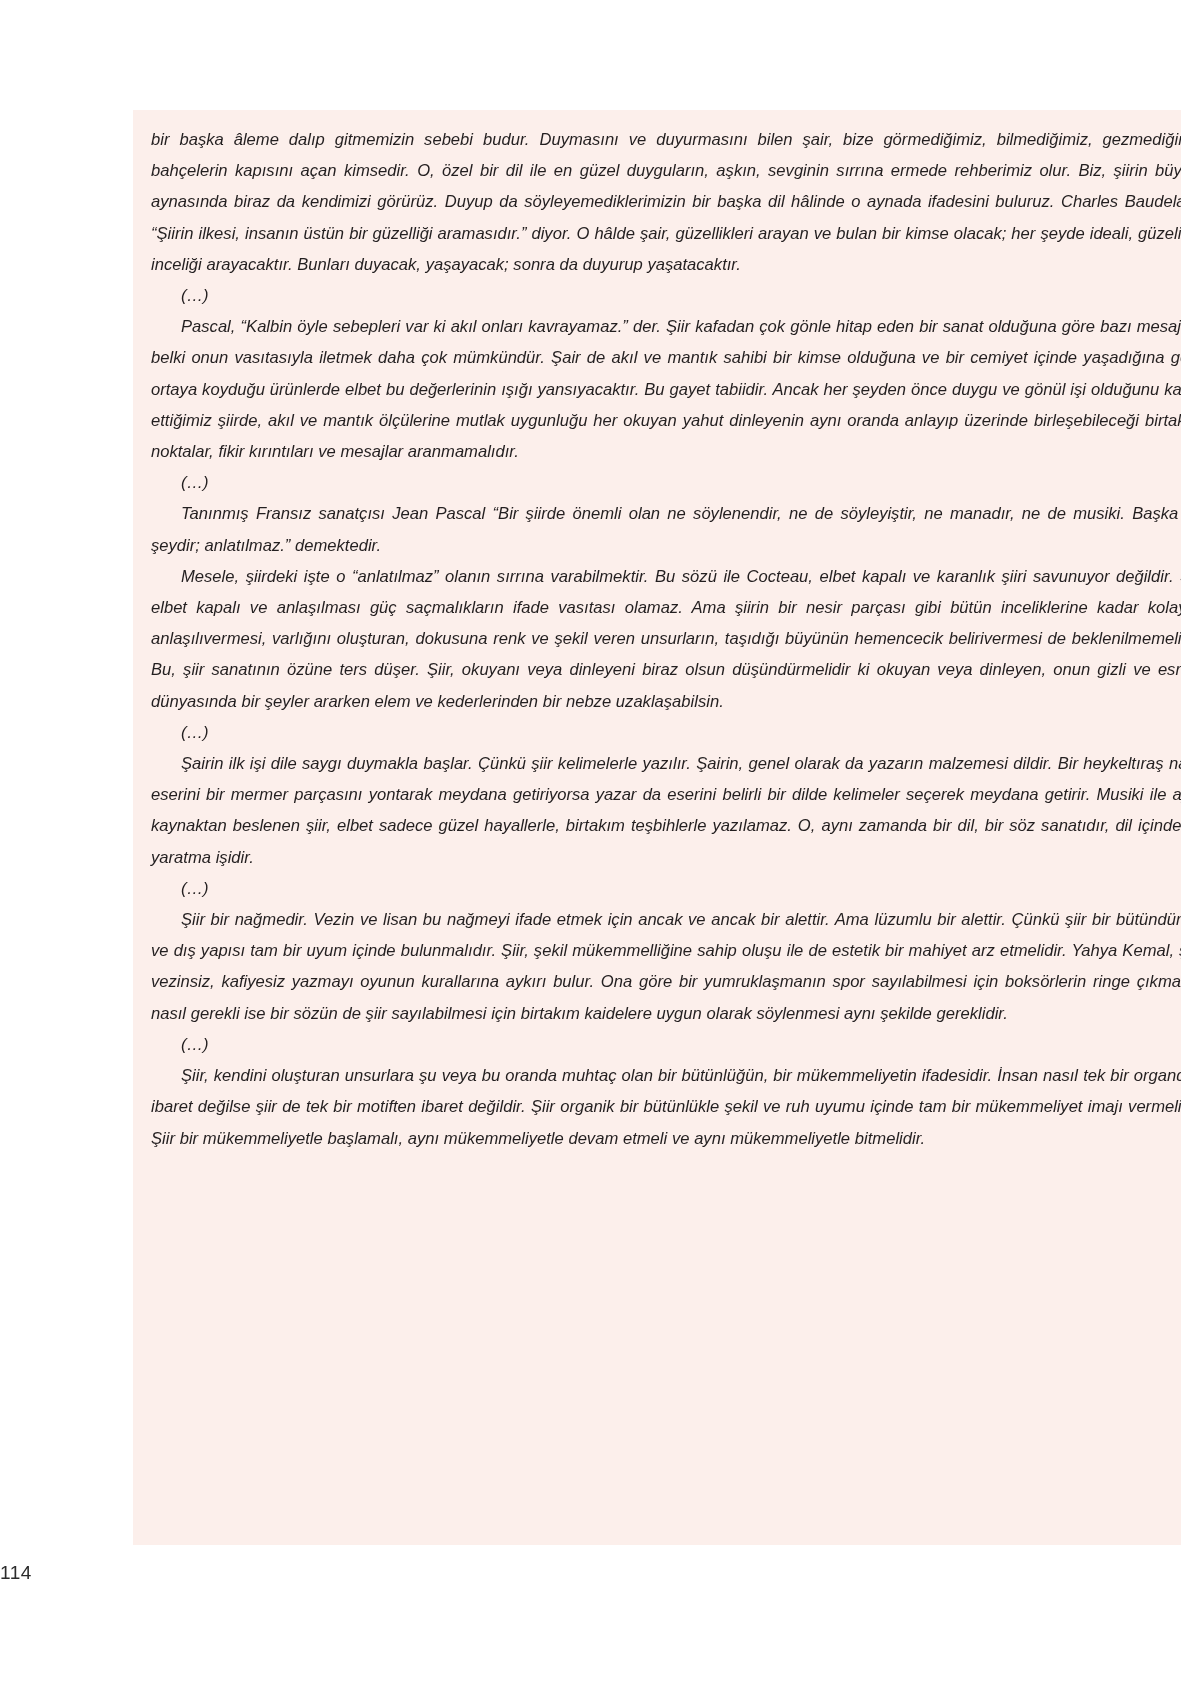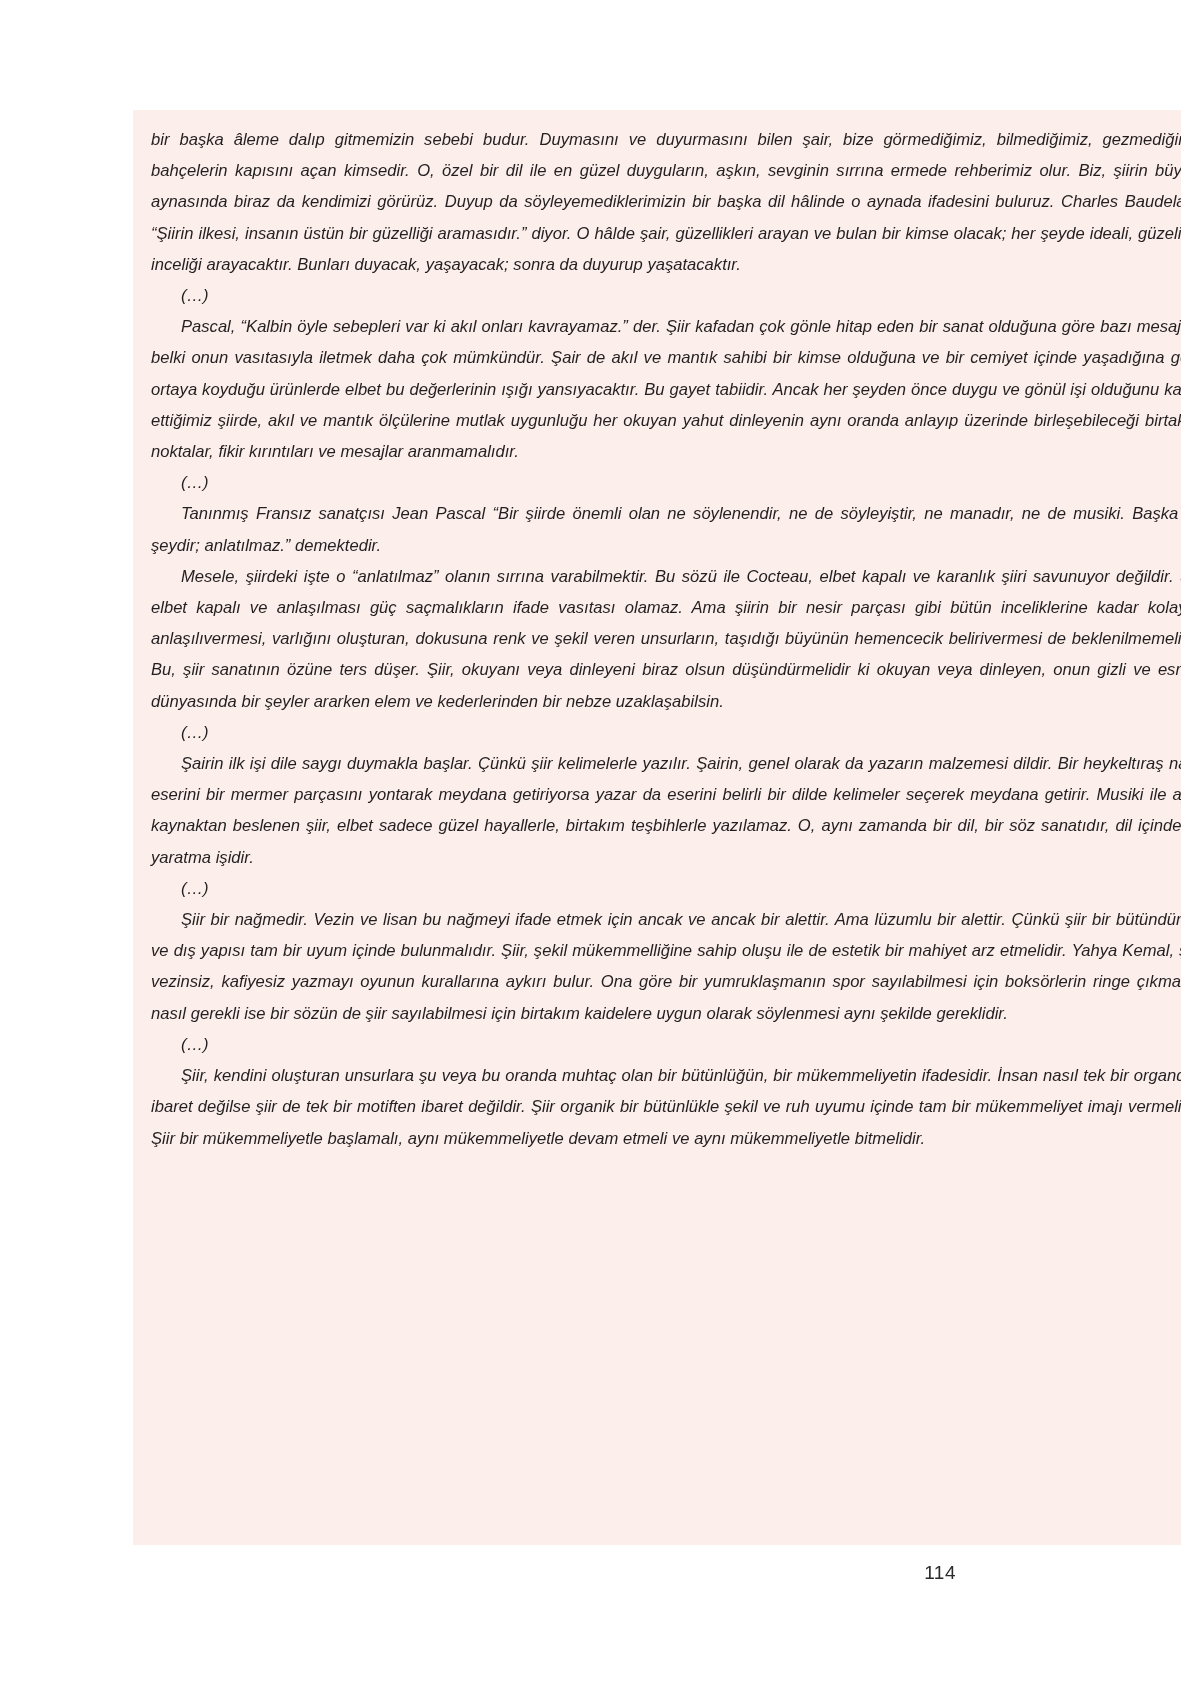--- a/index.html
+++ b/index.html
@@ -70,27 +70,26 @@
   }
 
   
   .body-text:last-child { }
 
   #page-number {
     position: absolute;
     left: 0;
     top: 1562px;
     width: 942px;
-    text-align: right;
+    text-align: left;
     font-style: normal;
     font-size: 19px;
     color: #2b2b2b;
     font-family: "Liberation Sans", sans-serif;
     letter-spacing: 0.5px;
-    margin-left: 14px;
   }
 </style>
 </head>
 <body>
 
 <div id="page">
 
   <div id="content-panel">
 
     <p class="body-text para-flush">bir başka âleme dalıp gitmemizin sebebi budur. Duymasını ve duyurmasını bilen şair, bize görmediğimiz, bilmediğimiz, gezmediğimiz bahçelerin kapısını açan kimsedir. O, özel bir dil ile en güzel duyguların, aşkın, sevginin sırrına ermede rehberimiz olur. Biz, şiirin büyülü aynasında biraz da kendimizi görürüz. Duyup da söyleyemediklerimizin bir başka dil hâlinde o aynada ifadesini buluruz. Charles Baudelaire “Şiirin ilkesi, insanın üstün bir güzelliği aramasıdır.” diyor. O hâlde şair, güzellikleri arayan ve bulan bir kimse olacak; her şeyde ideali, güzeli ve inceliği arayacaktır. Bunları duyacak, yaşayacak; sonra da duyurup yaşatacaktır.</p>

